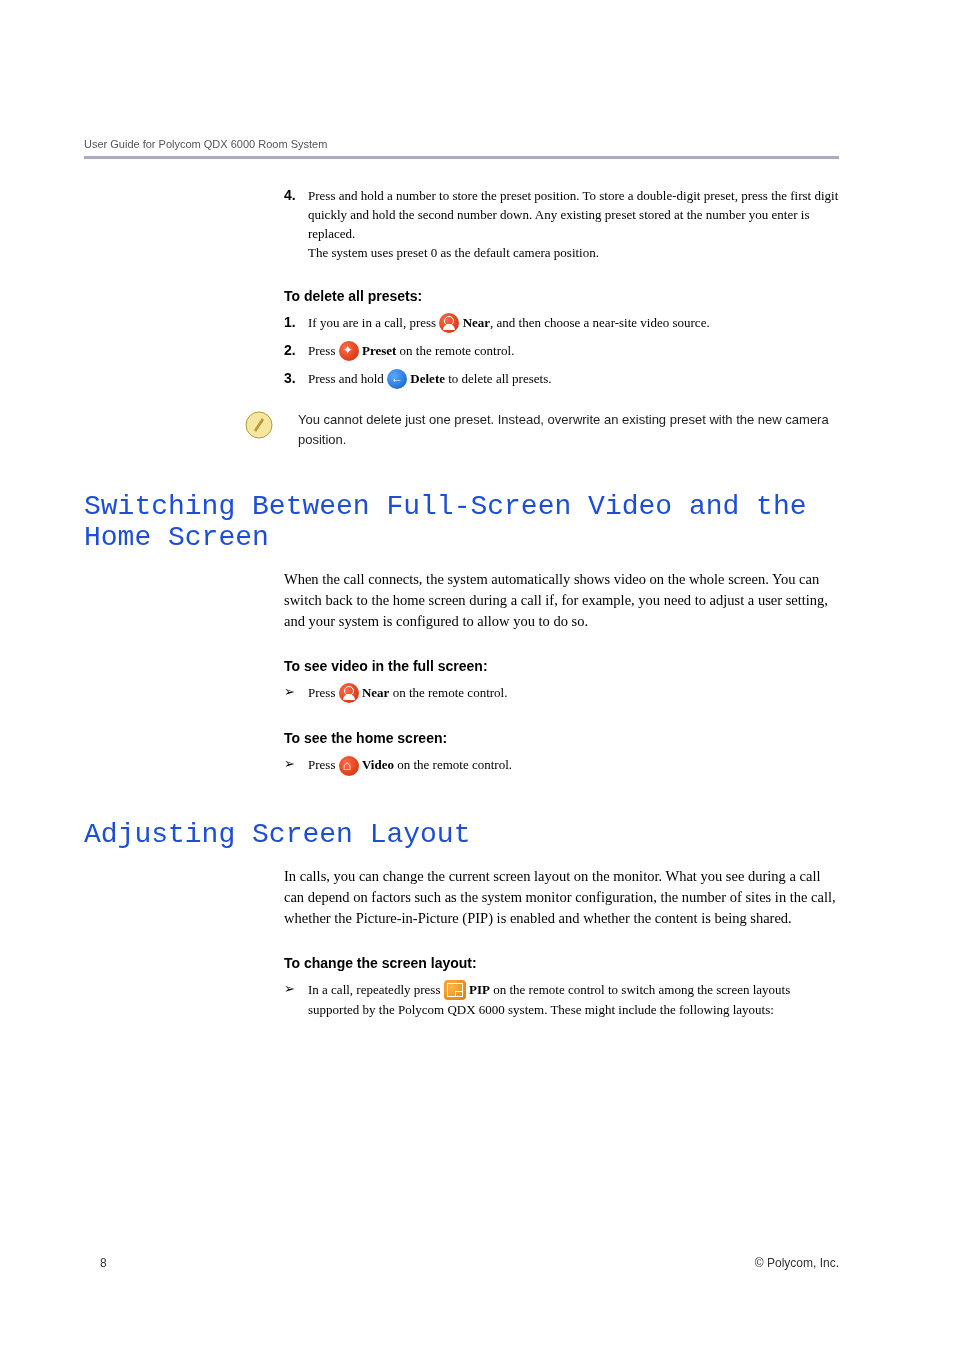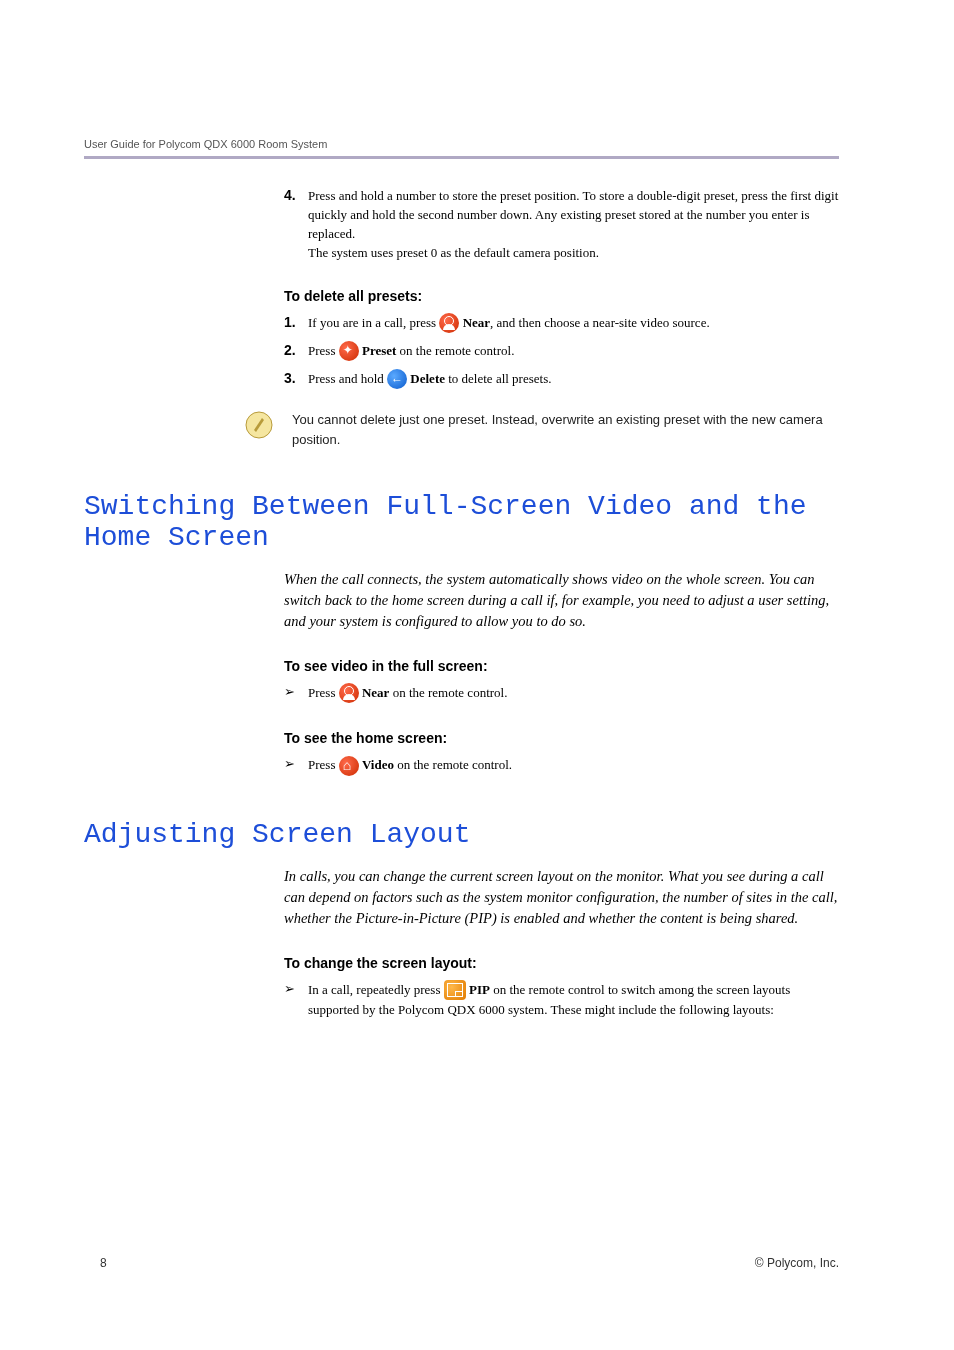--- a/index.html
+++ b/index.html
@@ -86,21 +86,21 @@
     content:""; position:absolute; right:3px; bottom:3px; width:8px; height:6px; border:1.5px solid #fff; box-sizing:border-box;
   }
   .icon-pip-rect::before {
     content:""; position:absolute; left:3px; top:3px; right:3px; bottom:3px; border:1.5px solid #fff; box-sizing:border-box;
   }
   .note-row {
     display: flex;
     margin-top: 20px;
     margin-left: 160px;
     align-items: flex-start;
-    gap: 18px;
+    gap: 24px;
   }
   .note-icon {
     width: 30px; height: 30px;
     flex-shrink:0;
   }
   .note-text {
     font-family: Arial, Helvetica, sans-serif;
     font-size: 13px;
     line-height: 1.5;
     color: #222;
@@ -110,21 +110,20 @@
     color: #1d4ed8;
     font-size: 28px;
     font-weight: normal;
     margin-top: 42px;
     margin-bottom: 16px;
   }
   .body-para {
     font-size: 14.5px;
     line-height: 1.45;
     margin-bottom: 10px;
-    font-style: italic;
   }
   .bullet-item {
     display:flex;
     margin-bottom:6px;
   }
   .bullet-mark {
     width:24px; flex-shrink:0; font-size:13px;
   }
   .footer {
     position:absolute;

